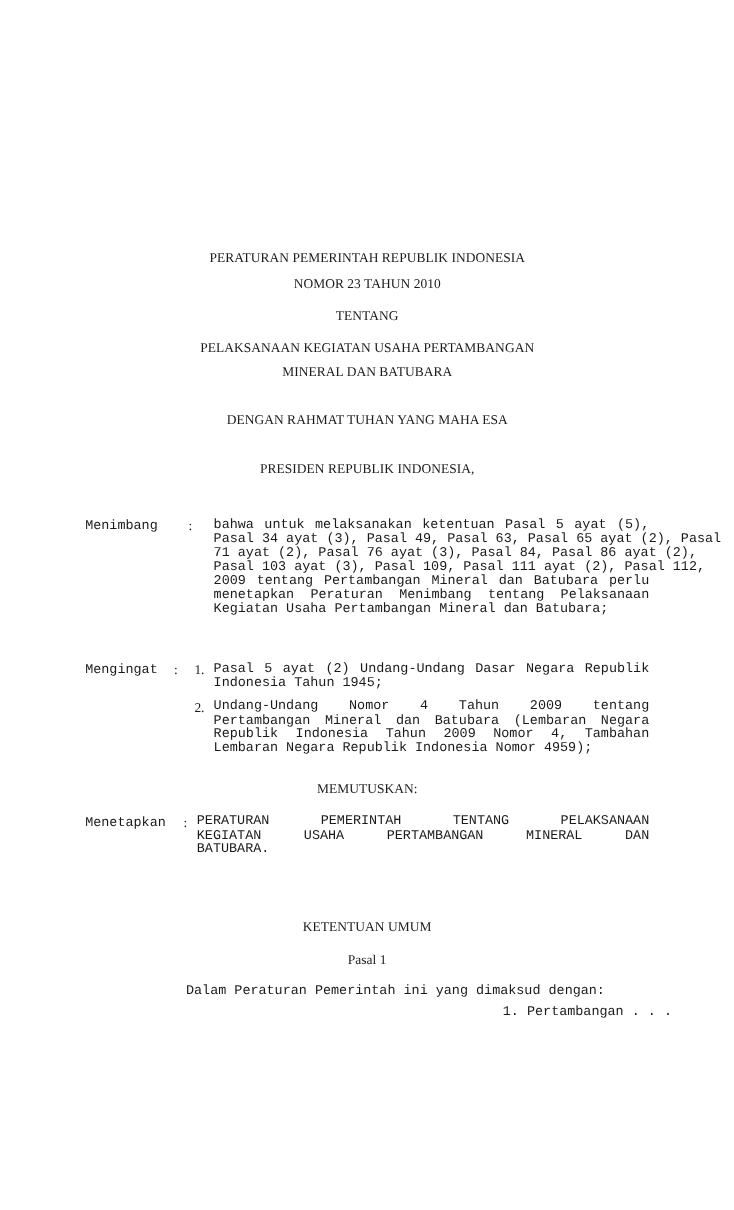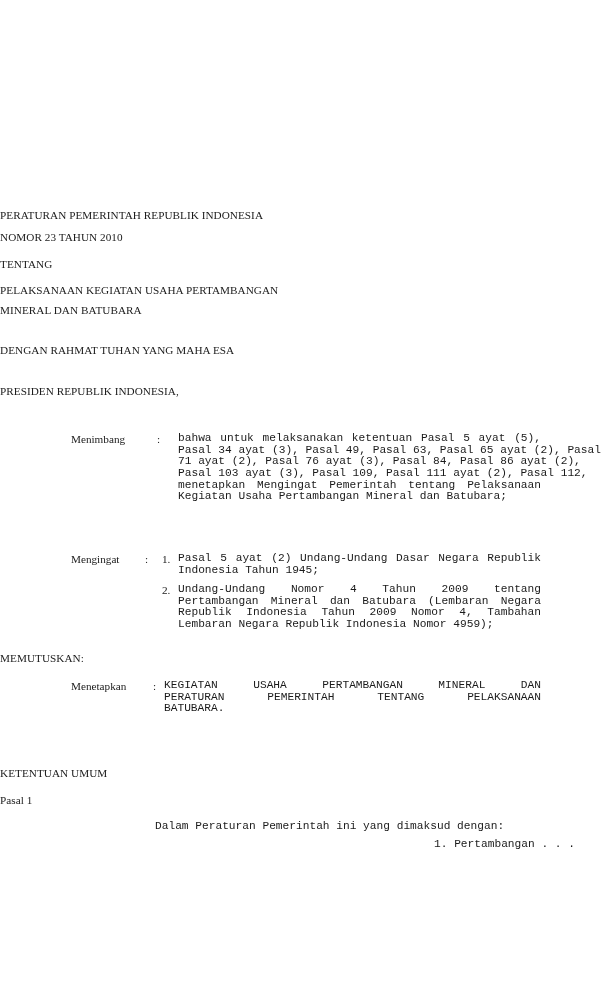--- a/index.html
+++ b/index.html
@@ -3,28 +3,28 @@
 <meta charset="utf-8">
 <style>
   html, body { margin: 0; padding: 0; background: #ffffff; }
   body {
     width: 612px; height: 1008px; position: relative; overflow: hidden;
     font-family: "DejaVu Serif", "Liberation Serif", serif;
     color: #1a1a1a;
   }
   .page { position: absolute; left: 0; top: 0; width: 612px; height: 1008px; }
   .c {
-    position: absolute; left: 0; width: 612px; text-align: left;
+    position: absolute; left: 0; width: 612px; text-align: center;
     font-family: "Liberation Serif", serif; font-size: 11.2px; line-height: 13px;
     letter-spacing: 0.05px;
   }
   .body {
     font-family: Liberation Mono, monospace; font-size: 11.2px; line-height: 11.7px;
   }
-  .lbl { position: absolute; font-family: Liberation Serif, serif; font-size: 11.2px; line-height: 12px; }
+  .lbl { position: absolute; font-family: Liberation Mono, monospace; font-size: 11.2px; line-height: 12px; }
   .colon { position: absolute; font-family: "Liberation Serif", serif; font-size: 11.2px; line-height: 12px; }
   .para {
     position: absolute; text-align: justify; text-align-last: left;
   }
   .para .ln { display: block; text-align: justify; text-align-last: justify; height: 11.7px; white-space: nowrap; overflow: visible; }
   .para .ln.last { text-align-last: left; }
   .num { position: absolute; font-family: "Liberation Serif", serif; font-size: 11.2px; line-height: 12px; }
   .r { position: absolute; font-family: Liberation Mono, monospace; font-size: 11.2px; line-height: 12px; }
 </style>
 </head>
@@ -40,21 +40,22 @@
   <div class="c" style="top:304px">MINERAL DAN BATUBARA</div>
   <div class="c" style="top:385px">PRESIDEN REPUBLIK INDONESIA,</div>
 
   <div class="lbl" style="left:71px; top:433px">Menimbang</div>
   <div class="colon" style="left:157px; top:433px">:</div>
   <div class="para body" style="left:178px; top:433px; width:363px">
     <span class="ln">bahwa untuk melaksanakan ketentuan Pasal 5 ayat (5),</span>
     <span class="ln">Pasal 34 ayat (3), Pasal 49, Pasal 63, Pasal 65 ayat (2), Pasal</span>
     <span class="ln">71 ayat (2),  Pasal 76 ayat (3), Pasal 84, Pasal 86 ayat (2),</span>
     <span class="ln">Pasal 103 ayat (3), Pasal 109, Pasal 111 ayat (2), Pasal 112,</span>
-    <span class="ln">menetapkan Mengingat Pemerintah tentang Pelaksanaan</span>
+    <span class="ln">2009 tentang Pertambangan Mineral dan Batubara perlu</span>
+    <span class="ln">menetapkan Peraturan Menimbang tentang Pelaksanaan</span>
     <span class="ln last">Kegiatan Usaha Pertambangan Mineral dan Batubara;</span>
   </div>
 
   <div class="lbl" style="left:71px; top:553px">Mengingat</div>
   <div class="colon" style="left:145px; top:553px">:</div>
 
   <div class="num" style="left:162px; top:553px">1.</div>
   <div class="para body" style="left:178px; top:553px; width:363px">
     <span class="ln">Pasal 5 ayat (2) Undang-Undang Dasar Negara Republik</span>
     <span class="ln last">Indonesia Tahun 1945;</span>
@@ -66,23 +67,23 @@
     <span class="ln">Pertambangan Mineral dan Batubara (Lembaran Negara</span>
     <span class="ln">Republik Indonesia Tahun 2009 Nomor 4, Tambahan</span>
     <span class="ln last">Lembaran  Negara Republik Indonesia Nomor  4959);</span>
   </div>
 
   <div class="c" style="top:652px">MEMUTUSKAN:</div>
 
   <div class="lbl" style="left:71px; top:680px">Menetapkan</div>
   <div class="colon" style="left:153px; top:680px">:</div>
   <div class="para body" style="left:164px; top:680px; width:377px">
+    <span class="ln">PERATURAN PEMERINTAH TENTANG PELAKSANAAN</span>
     <span class="ln">KEGIATAN USAHA PERTAMBANGAN MINERAL DAN</span>
-    <span class="ln">PERATURAN PEMERINTAH TENTANG PELAKSANAAN</span>
     <span class="ln last">BATUBARA.</span>
   </div>
 
   <div class="c" style="top:767px">KETENTUAN UMUM</div>
   <div class="c" style="top:794px">Pasal 1</div>
   <div class="r" style="left:155px; top:820px">Dalam Peraturan Pemerintah ini yang dimaksud dengan:</div>
-  <div class="r" style="left:434px; top:838px">1. Pertambangan . . .</div>
+  <div class="r" style="left:419px; top:838px">1. Pertambangan . . .</div>
 
 </div>
 
 </body></html>

